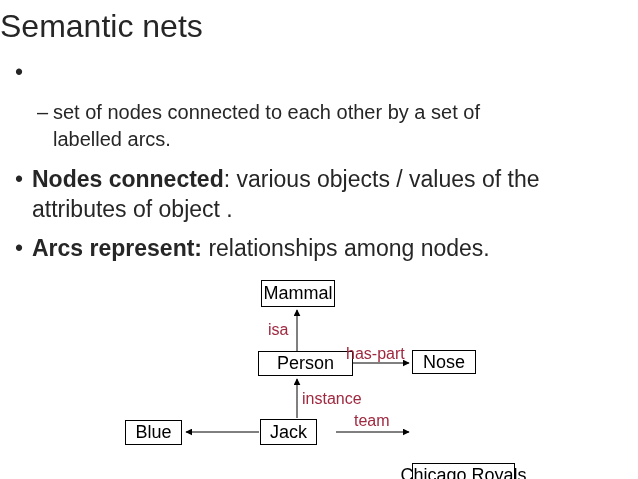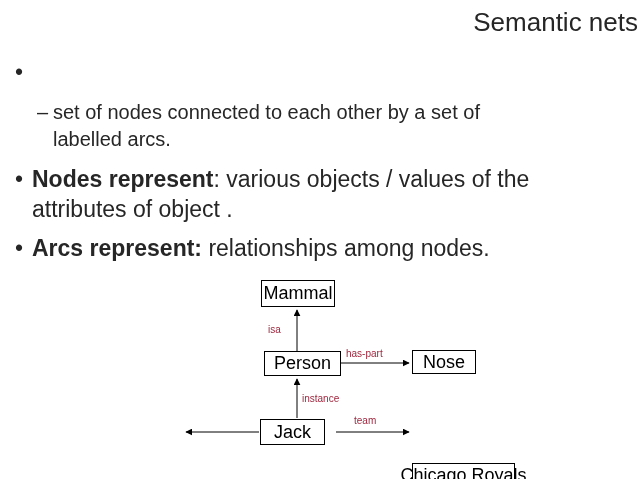--- a/index.html
+++ b/index.html
@@ -1,41 +1,41 @@
 <!DOCTYPE html>
 <html style="--background: #ffffff; --text: #262626; --line: #000000; --edge-label: #a0283f;"><head>
 <meta charset="utf-8">
 <style>
   html,body{margin:0;padding:0;background:#fff;}
   .slide{
     position:relative;width:638px;height:479px;background:var(--background,#fff);
     font-family:"Liberation Sans",sans-serif;color:var(--text,#262626);overflow:hidden;
   }
   .title{
-    position:absolute;top:8px;left:0;width:100%;text-align:right;
-    font-size:26px;line-height:1.15;font-weight:400;
+    position:absolute;top:8px;left:0;width:100%;text-align:left;
+    font-size:32px;line-height:1.15;font-weight:400;
   }
   .bullet{position:absolute;display:flex;align-items:flex-start;}
   .marker{flex:0 0 17px;}
   .bullet.level2 .marker{flex:0 0 16px;}
   .b1{top:59px;left:15px;width:605px;font-size:23px;line-height:1.2;}
   .bsub{top:99px;left:37px;width:478px;font-size:20px;line-height:27px;}
   .b2{top:164px;left:15px;width:580px;font-size:23px;line-height:30px;}
   .b3{top:235px;left:15px;width:605px;font-size:23px;line-height:1.2;}
   .bold{font-weight:bold;}
   .diagram-svg{position:absolute;left:0;top:0;width:638px;height:479px;pointer-events:none;}
   .diagram-svg line{stroke:var(--line,#000);stroke-width:1;}
   .diagram-svg .arrowhead{fill:var(--line,#000);}
   .node{
     position:absolute;box-sizing:border-box;border:1px solid var(--line,#000);
     background:#fff;display:flex;align-items:center;justify-content:center;
     font-size:18px;color:#000;white-space:nowrap;
   }
   .edge-label{
-    position:absolute;font-size:10px;color:var(--edge-label,#a0283f);
+    position:absolute;font-size:16px;color:var(--edge-label,#a0283f);
     line-height:19px;white-space:nowrap;
   }
 </style>
 </head>
 <body>
 
 <div class="slide">
 
   <div class="title">Semantic nets</div>
 
@@ -43,21 +43,21 @@
     <span class="marker">•</span>
   </div>
 
   <div class="bullet level2 bsub">
     <span class="marker">–</span>
     <span>set of nodes connected to each other by a set of labelled arcs.</span>
   </div>
 
   <div class="bullet b2">
     <span class="marker">•</span>
-    <span><span class="bold">Nodes represent</span><span>: various objects / values of the attributes of object .</span></span>
+    <span><span class="bold">Nodes connected</span><span>: various objects / values of the attributes of object .</span></span>
   </div>
 
   <div class="bullet b3">
     <span class="marker">•</span>
     <span><span class="bold">Arcs represent:</span><span> relationships among nodes.</span></span>
   </div>
 
   <svg class="diagram-svg" viewBox="0 0 638 479">
     <defs>
       <marker id="arrow" viewBox="0 0 10 10" refX="9" refY="5" markerWidth="7" markerHeight="7" orient="auto-start-reverse">
@@ -67,27 +67,30 @@
     <line x1="297" y1="351" x2="297" y2="310" marker-end="url(#arrow)"></line>
     <line x1="297" y1="418" x2="297" y2="379" marker-end="url(#arrow)"></line>
     <line x1="336" y1="363" x2="409" y2="363" marker-end="url(#arrow)"></line>
     <line x1="336" y1="432" x2="409" y2="432" marker-end="url(#arrow)"></line>
     <line x1="259" y1="432" x2="186" y2="432" marker-end="url(#arrow)"></line>
   </svg>
 
   <div class="node" style="left:261px;top:280px;width:74px;height:27px;">
     <span>Mammal</span>
   </div>
-  <div class="node" style="left:264px;top:351px;width:77px;height:25px;">
+  <div class="node" style="left:258px;top:351px;width:95px;height:25px;">
     <span>Person</span>
   </div>
   <div class="node" style="left:412px;top:350px;width:64px;height:24px;">
     <span>Nose</span>
   </div>
-  <div class="node" style="left:260px;top:419px;width:65px;height:26px;">
+  <div class="node" style="left:125px;top:420px;width:57px;height:25px;">
+    <span>Blue</span>
+  </div>
+  <div class="node" style="left:260px;top:419px;width:57px;height:26px;">
     <span>Jack</span>
   </div>
   <div class="node" style="left:412px;top:420px;width:103px;height:24px;margin-top:43px;">
     <span>Chicago Royals</span>
   </div>
 
   <div class="edge-label" style="left:268px;top:320px;">isa</div>
   <div class="edge-label" style="left:346px;top:344px;">has-part</div>
   <div class="edge-label" style="left:302px;top:389px;">instance</div>
   <div class="edge-label" style="left:354px;top:411px;">team</div>

